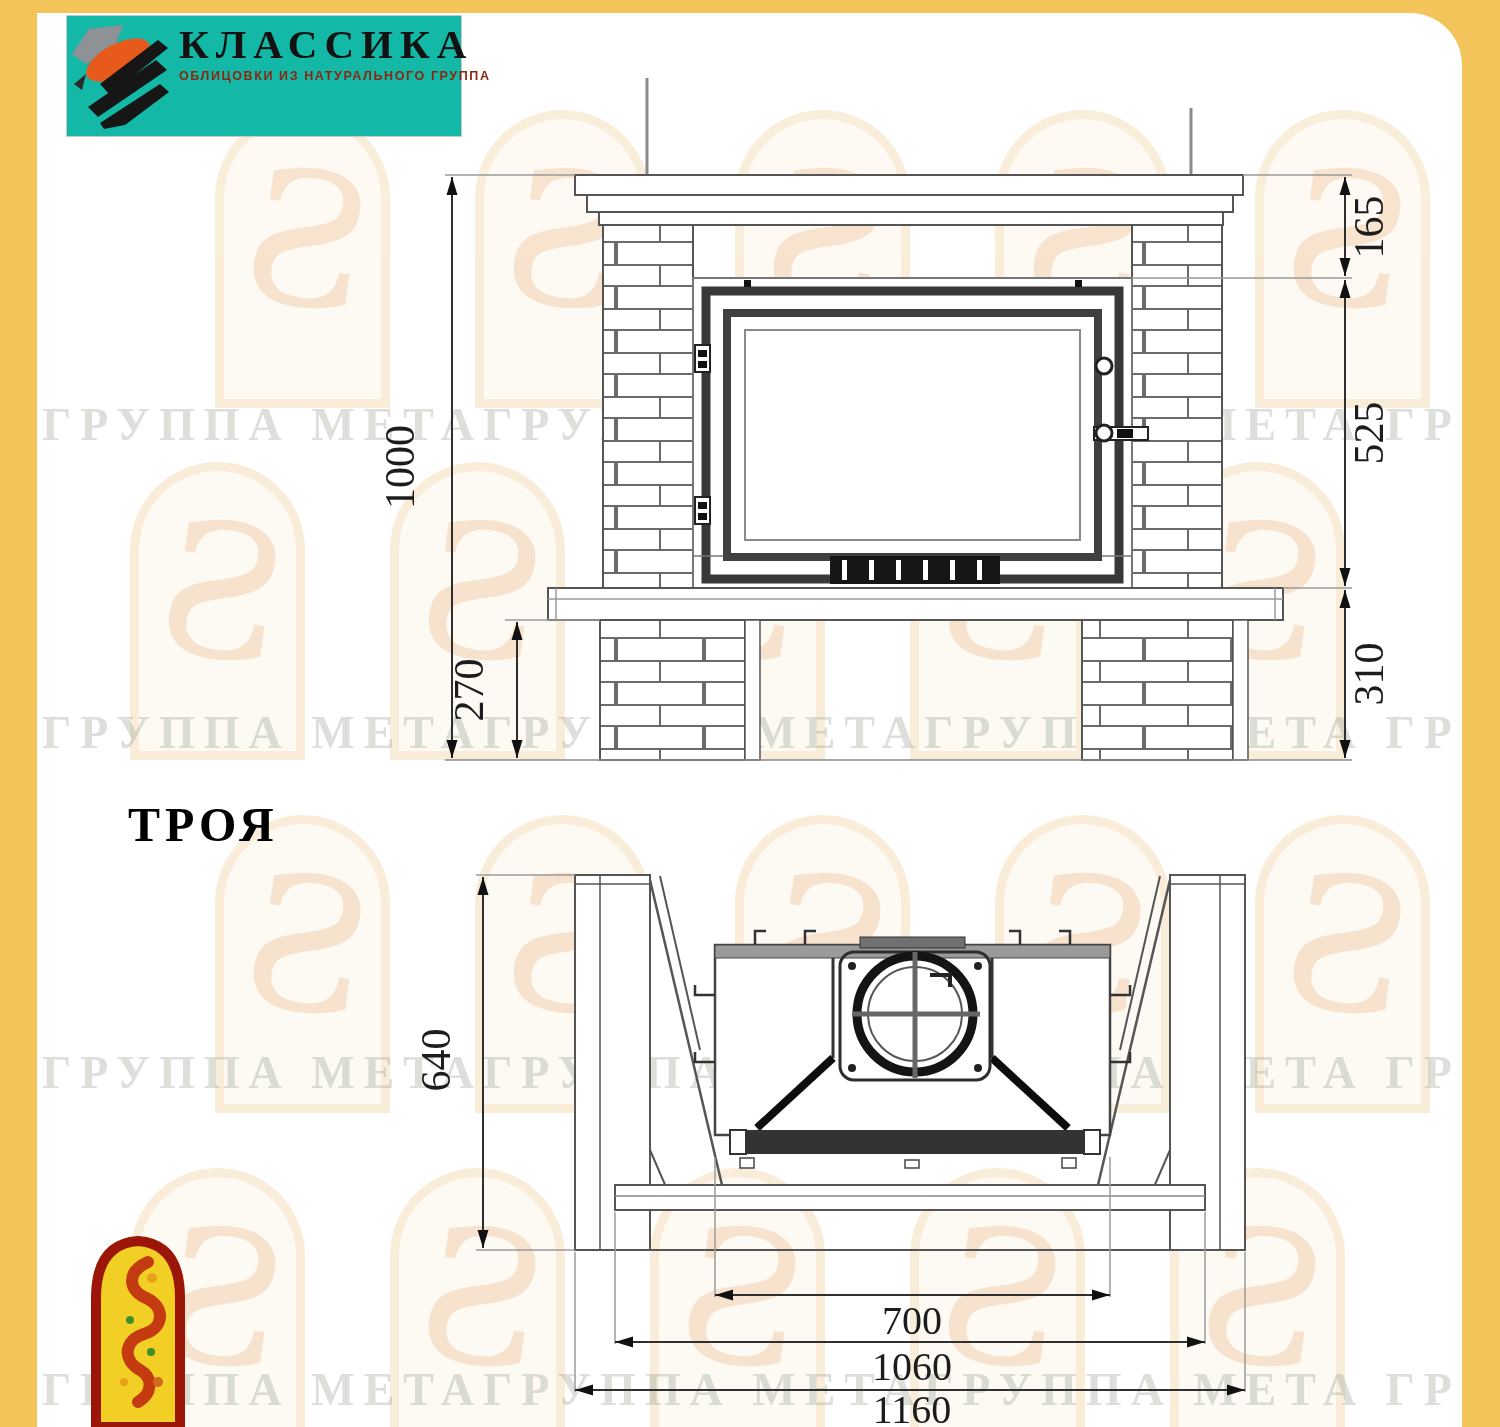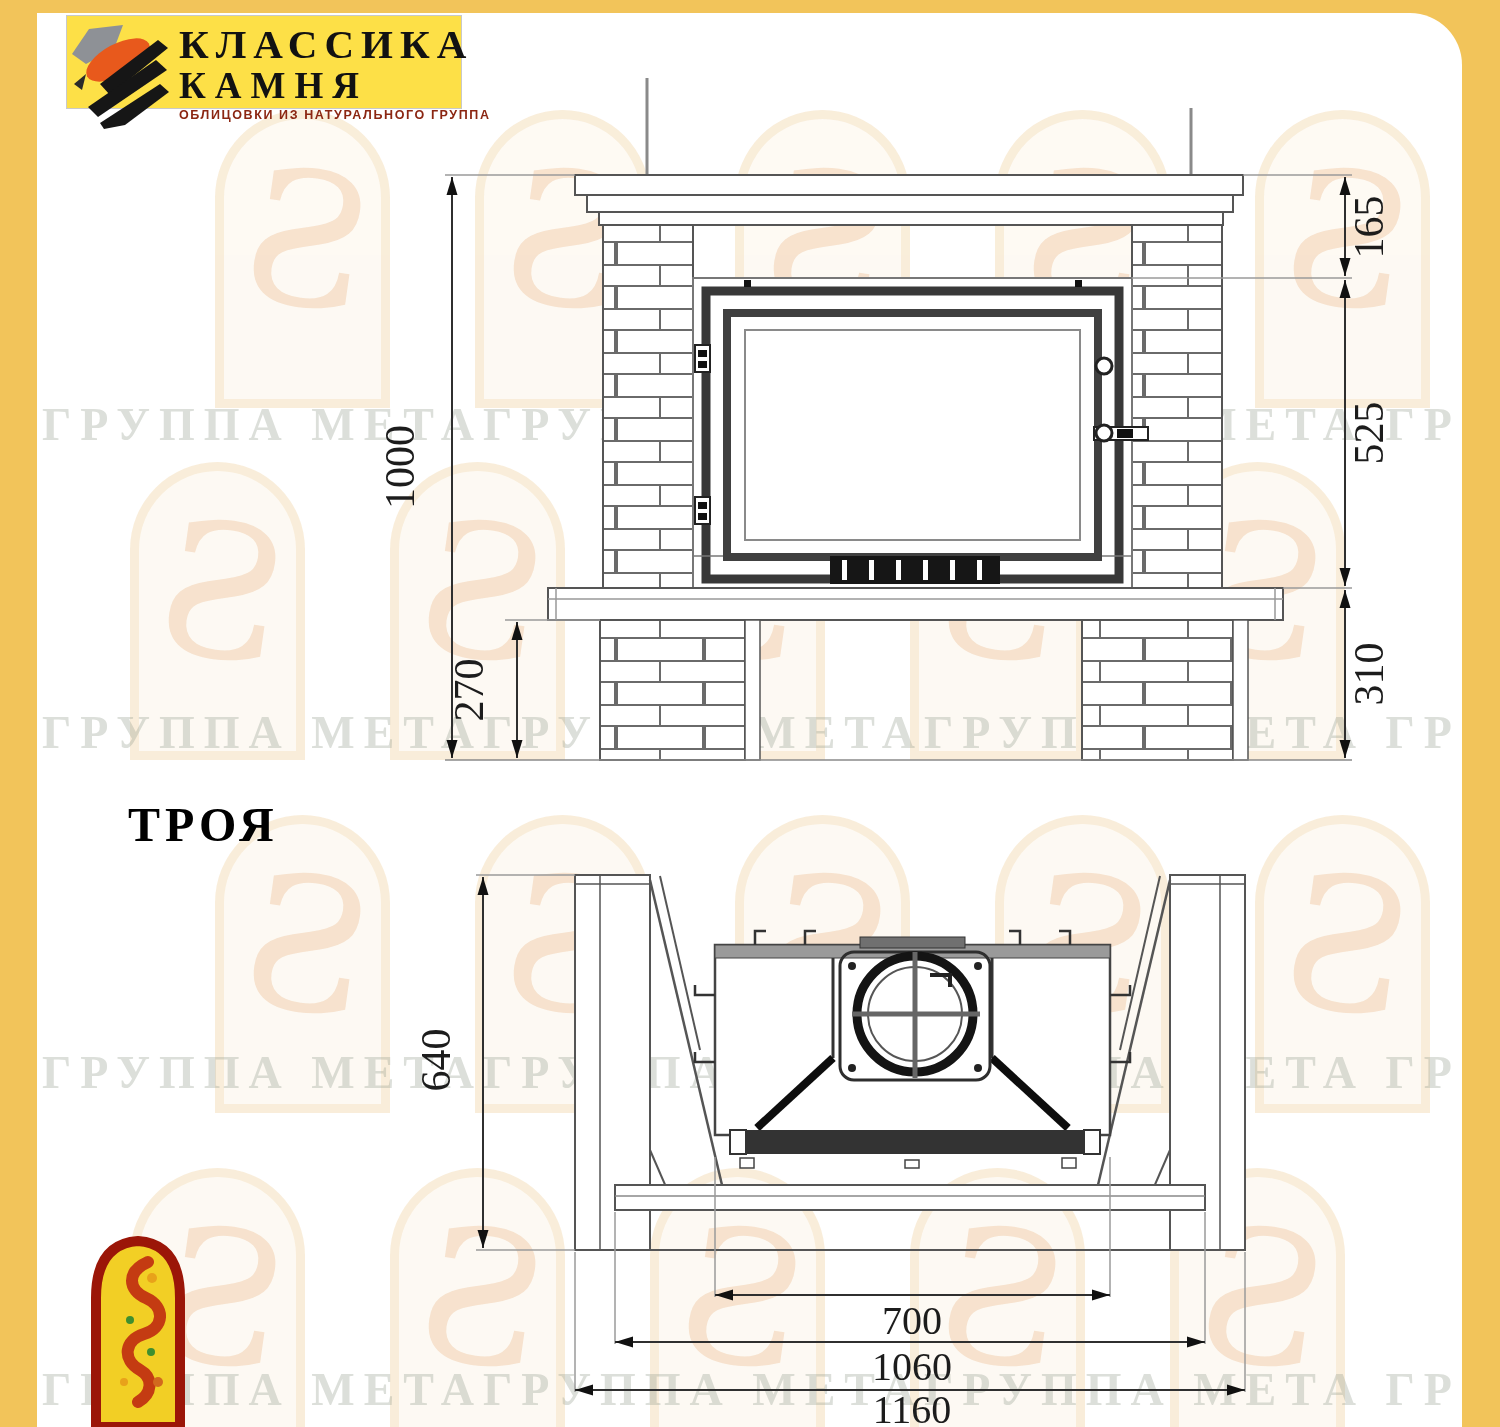--- a/index.html
+++ b/index.html
@@ -27,22 +27,22 @@
     transform:rotate(8deg);
   }
   .wm-text{
     position:absolute;left:5px;width:1415px;white-space:nowrap;overflow:hidden;
     font-family:"Liberation Serif", serif;font-weight:bold;
     font-size:46px;letter-spacing:9px;color:rgba(150,158,142,.33);
     filter:blur(.4px);
   }
   
   #logo-box{
-    position:absolute;left:66px;top:15px;width:396px;height:94px;
-    background:#fde047;border:1px solid #c9c9c9;box-sizing:border-box;z-index:5;
+    position:absolute;left:66px;top:15px;width:396px;height:122px;
+    background:#14b8a6;border:1px solid #c9c9c9;box-sizing:border-box;z-index:5;
   }
   #logo-stones{position:absolute;left:2px;top:6px;}
   #logo-text{position:absolute;left:112px;top:8px;color:#121212;}
   #logo-line1{font-weight:bold;font-size:41px;line-height:1.0;letter-spacing:7px;}
   #logo-line2{font-weight:bold;font-size:37px;line-height:1.0;letter-spacing:9px;margin-top:2px;}
   #logo-subtitle{
     margin-top:4px;font-family:"Liberation Sans",sans-serif;font-weight:bold;
     font-size:12.5px;letter-spacing:1.6px;color:#8b2612;white-space:nowrap;
   }
   
@@ -137,21 +137,20 @@
   <svg id="logo-stones" width="106" height="112" viewBox="0 0 106 112">
     <polygon points="3,32 20,7 54,3 45,27 17,42" fill="#8e9196"></polygon>
     <ellipse cx="49" cy="38" rx="35" ry="16" transform="rotate(-28 49 38)" fill="#e8591c"></ellipse>
     <polygon points="31,62 89,18 99,26 41,73" fill="#161616"></polygon>
     <polygon points="19,85 87,38 98,48 29,95" fill="#161616"></polygon>
     <polygon points="31,101 91,62 100,70 56,103 35,107" fill="#161616"></polygon>
     <polygon points="5,62 17,52 13,68" fill="#2a2a2a"></polygon>
   </svg>
   <div id="logo-text">
     <div id="logo-line1">КЛАССИКА</div>
-    <div id="logo-line2">КАМНЯ</div>
     <div id="logo-subtitle">ОБЛИЦОВКИ ИЗ НАТУРАЛЬНОГО ГРУППА</div>
   </div>
 </div>
 
 <div id="model-title">ТРОЯ</div>
 
 <svg id="front-view" width="1050" height="730" viewBox="370 60 1050 730">
   <defs>
     <pattern id="brickF" width="88" height="44" patternUnits="userSpaceOnUse">
       <rect width="88" height="44" fill="#ffffff"></rect>

